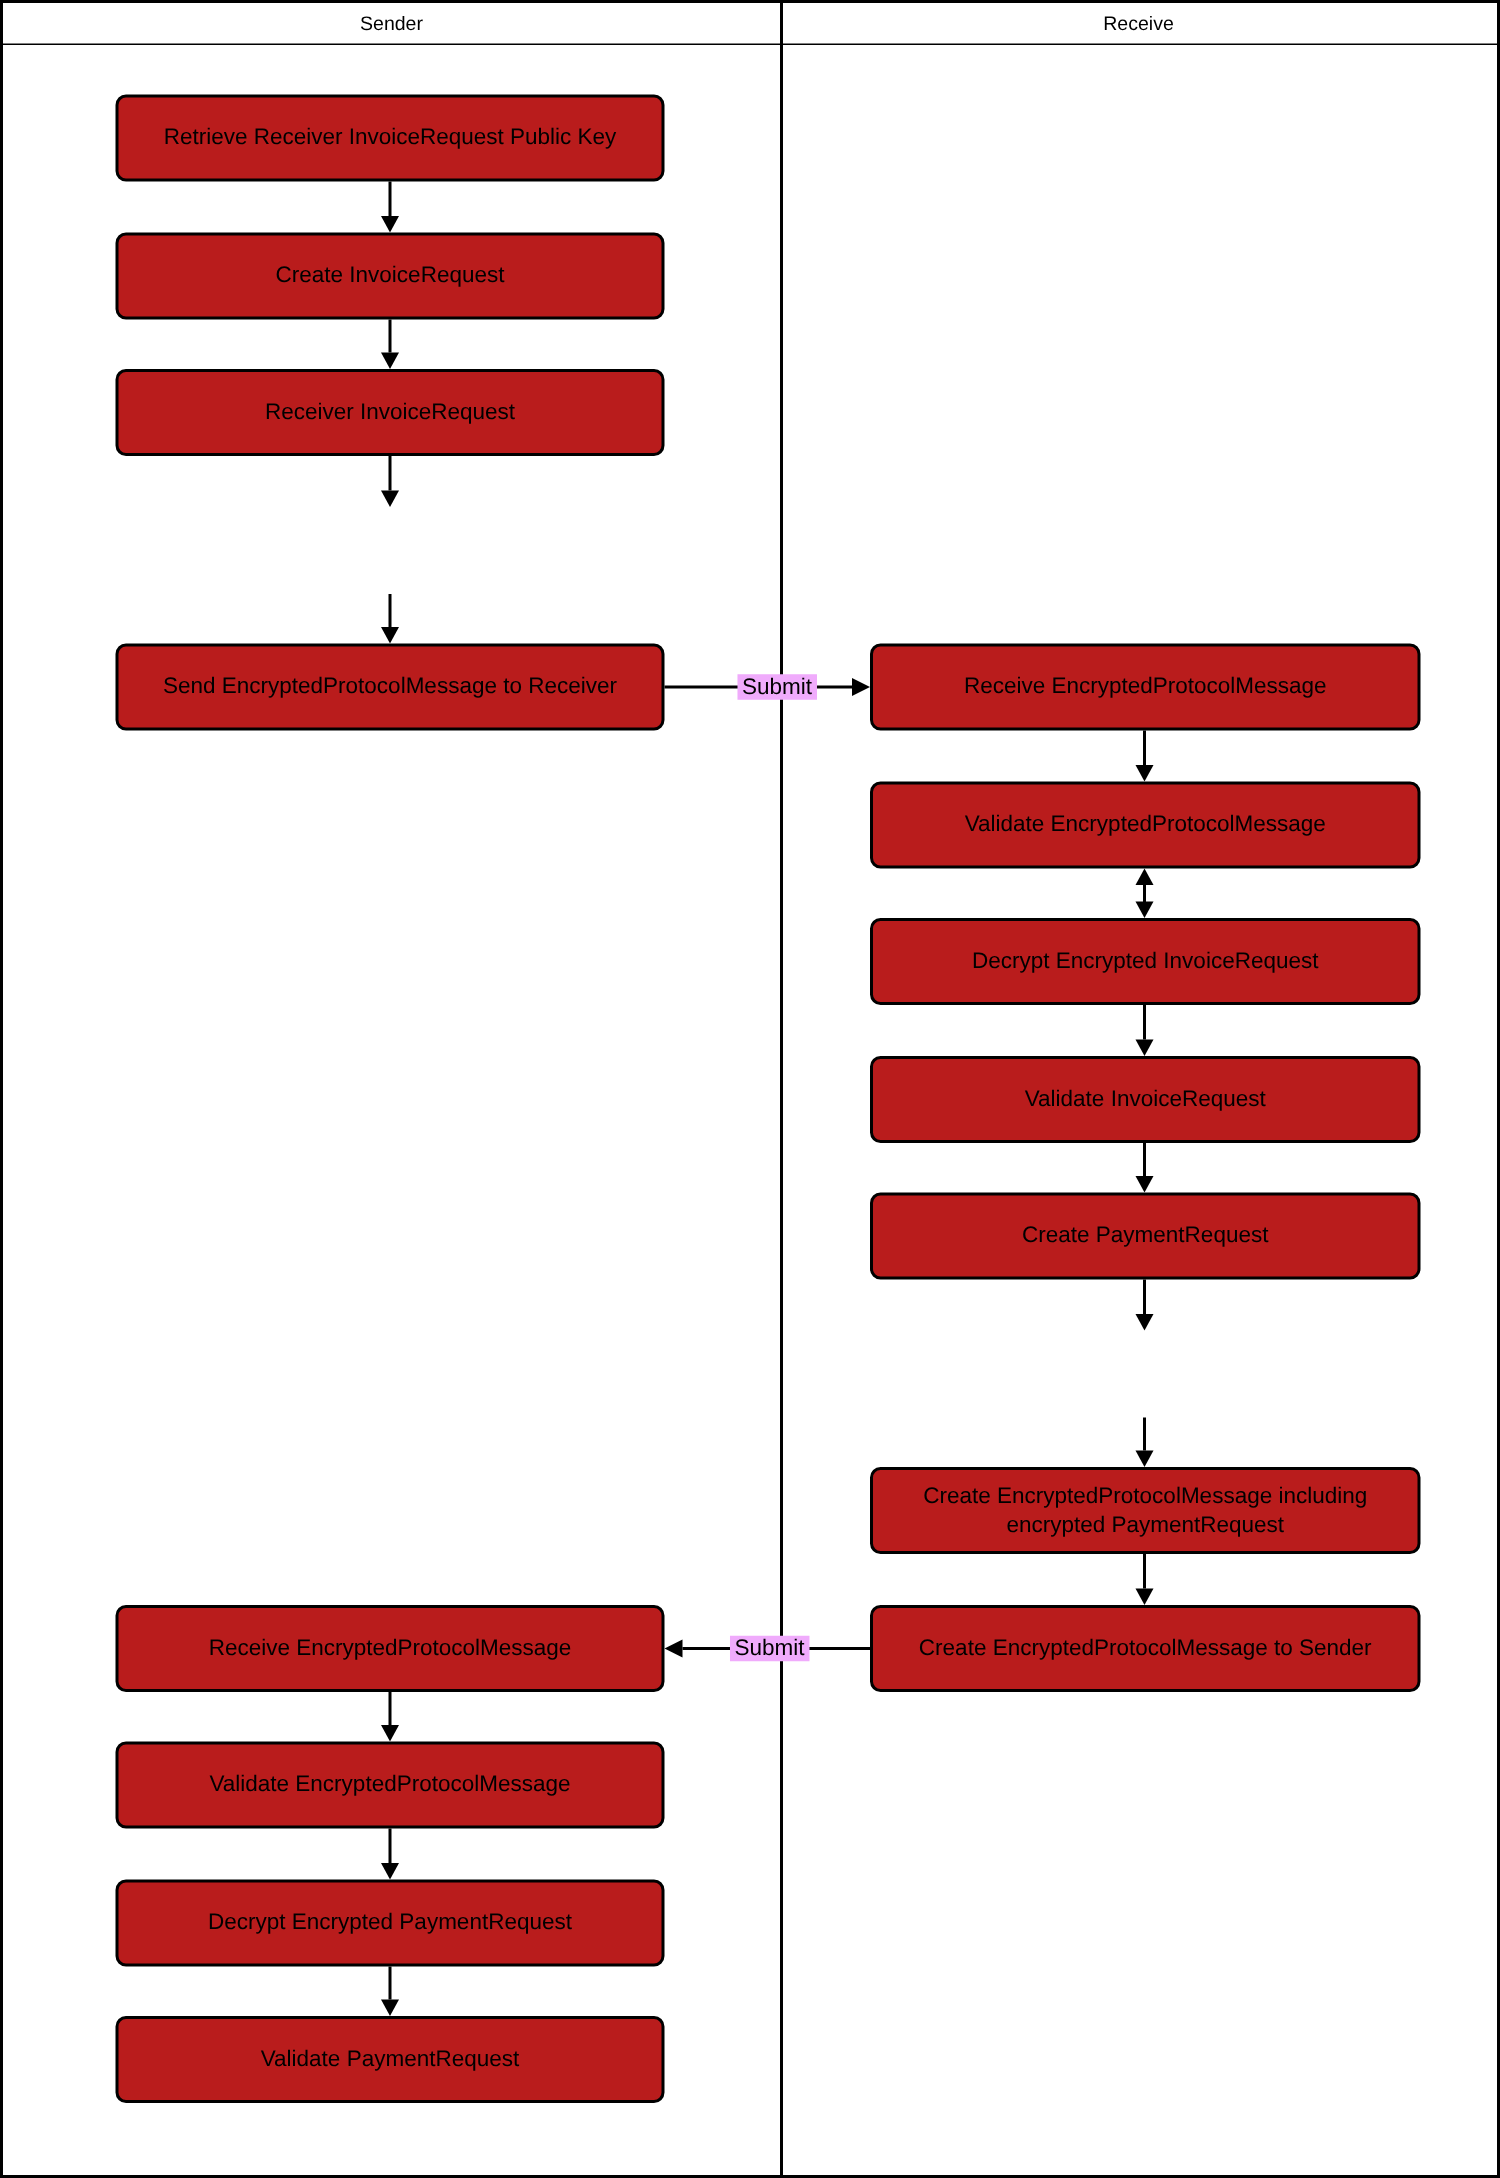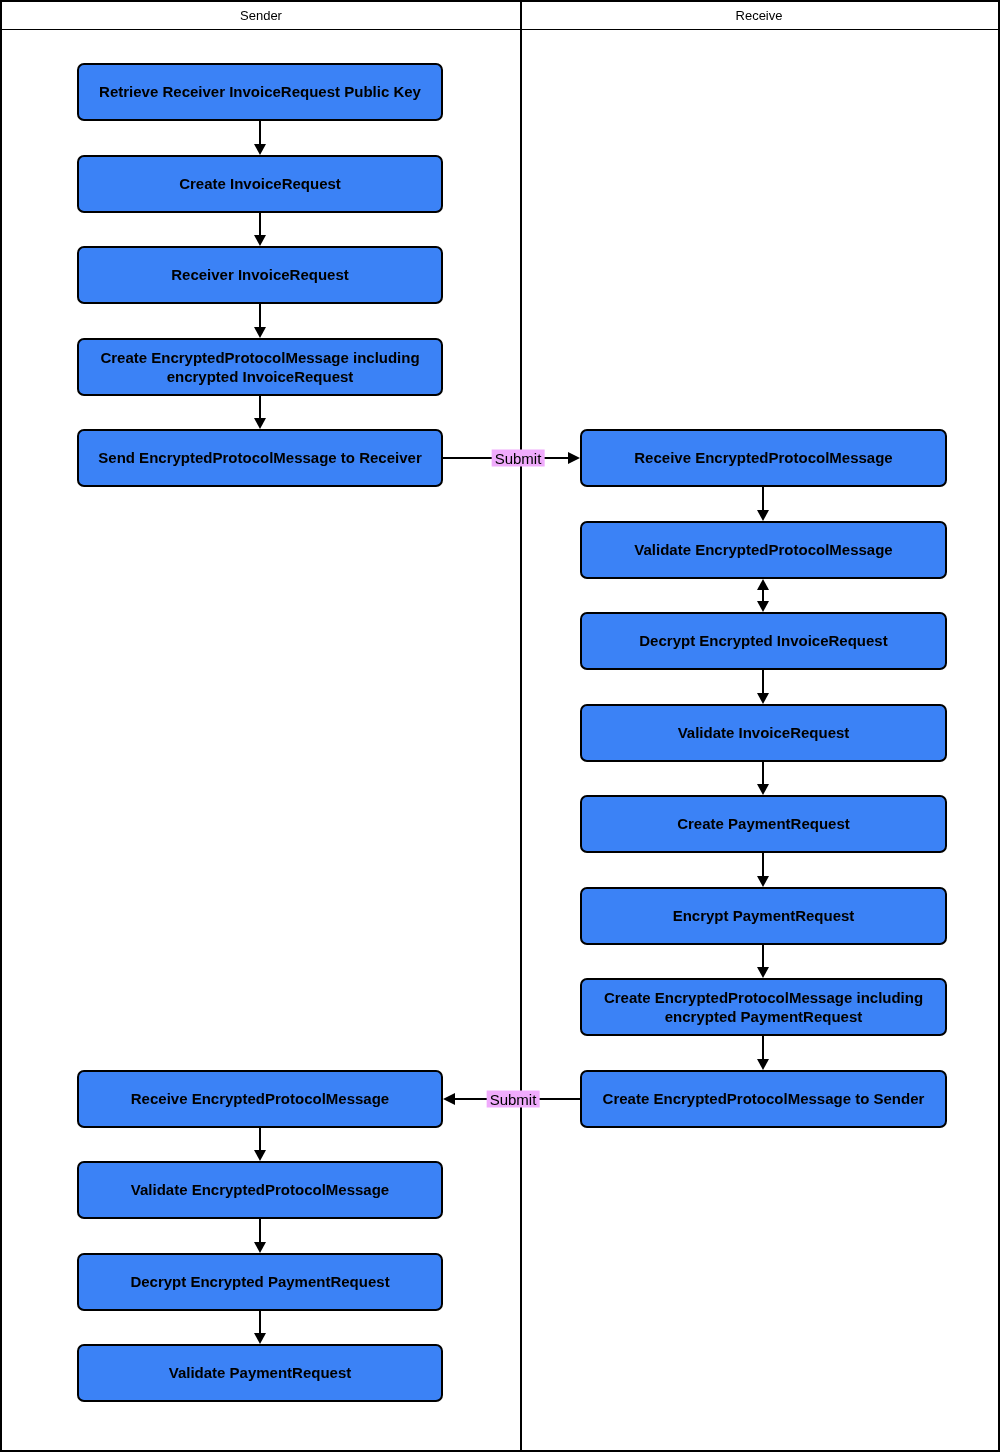--- a/index.html
+++ b/index.html
@@ -7,23 +7,23 @@
     position:relative;width:1000px;height:1452px;box-sizing:border-box;
     background:#ffffff;border:2px solid #000;color:#000;
     font-family:"Liberation Sans",sans-serif;overflow:hidden;
   }
   .lane-divider{position:absolute;left:518px;top:0;width:1.5px;height:100%;background:#000;z-index:1;}
   .header-row{position:absolute;left:0;top:0;width:100%;height:28px;border-bottom:1.5px solid #000;display:flex;z-index:2;box-sizing:border-box;text-align:center;}
   .header-cell{display:flex;align-items:center;justify-content:center;font-size:13px;}
   .header-cell.sender{width:518px;}
   .header-cell.receiver{flex:1;}
   .node{
-    position:absolute;box-sizing:border-box;height:58px;background:#3b82f6;
+    position:absolute;box-sizing:border-box;height:58px;background:#b91c1c;
     border:2px solid #000;border-radius:7px;display:flex;align-items:center;justify-content:center;
-    text-align:center;font-size:15px;line-height:1.27;padding:2px 12px;z-index:3;font-weight:bold;
+    text-align:center;font-size:15px;line-height:1.27;padding:2px 12px;z-index:3;
   }
   .s-node{left:75px;width:366px;}
   .r-node{left:578px;width:367px;}
   #s1{top:61px}#s2{top:153px}#s3{top:244px}#s4{top:336px}#s5{top:427px}
   #s6{top:1068px}#s7{top:1159px}#s8{top:1251px}#s9{top:1342px}
   #r1{top:427px}#r2{top:519px}#r3{top:610px}#r4{top:702px}#r5{top:793px}
   #r6{top:885px}#r7{top:976px}#r8{top:1068px}
   .vline{position:absolute;width:2px;background:#000;z-index:2;}
   .hline{position:absolute;height:2px;background:#000;z-index:2;}
   .tri{position:absolute;width:0;height:0;z-index:2;}
@@ -42,33 +42,31 @@
 
   <div class="header-row">
     <div class="header-cell sender">Sender</div>
     <div class="header-cell receiver">Receive</div>
   </div>
   <div class="lane-divider"></div>
 
   <div class="node s-node" id="s1">Retrieve Receiver InvoiceRequest Public Key</div>
   <div class="node s-node" id="s2">Create InvoiceRequest</div>
   <div class="node s-node" id="s3">Receiver InvoiceRequest</div>
-  <div class="node s-node" id="s4">Create EncryptedProtocolMessage including encrypted InvoiceRequest</div>
   <div class="node s-node" id="s5">Send EncryptedProtocolMessage to Receiver</div>
   <div class="node s-node" id="s6">Receive EncryptedProtocolMessage</div>
   <div class="node s-node" id="s7">Validate EncryptedProtocolMessage</div>
   <div class="node s-node" id="s9">Validate PaymentRequest</div>
   <div class="node s-node" id="s8">Decrypt Encrypted PaymentRequest</div>
 
   <div class="node r-node" id="r1">Receive EncryptedProtocolMessage</div>
   <div class="node r-node" id="r2">Validate EncryptedProtocolMessage</div>
   <div class="node r-node" id="r3">Decrypt Encrypted InvoiceRequest</div>
   <div class="node r-node" id="r4">Validate InvoiceRequest</div>
   <div class="node r-node" id="r5">Create PaymentRequest</div>
-  <div class="node r-node" id="r6">Encrypt PaymentRequest</div>
   <div class="node r-node" id="r7">Create EncryptedProtocolMessage including encrypted PaymentRequest</div>
   <div class="node r-node" id="r8">Create EncryptedProtocolMessage to Sender</div>
 
   <div>
     <div class="vline s-cx" style="top:119px;height:23px"></div>
     <div class="tri tri-down s-tx" style="top:142px"></div>
   </div>
   <div>
     <div class="vline s-cx" style="top:211px;height:22px"></div>
     <div class="tri tri-down s-tx" style="top:233px"></div>

